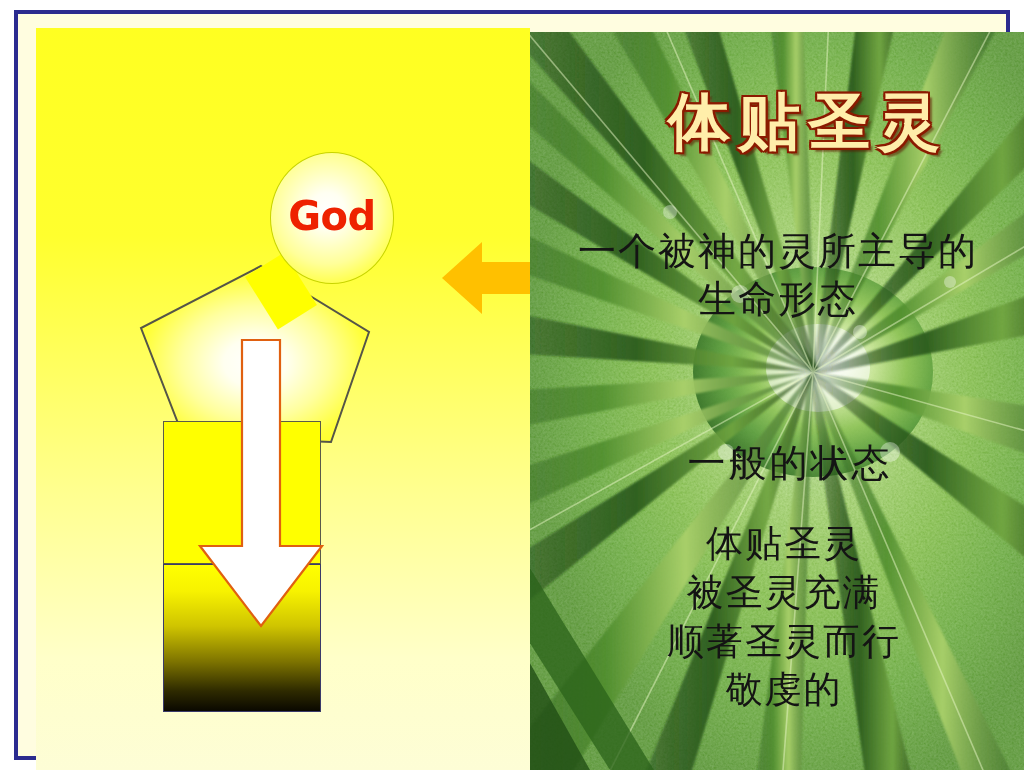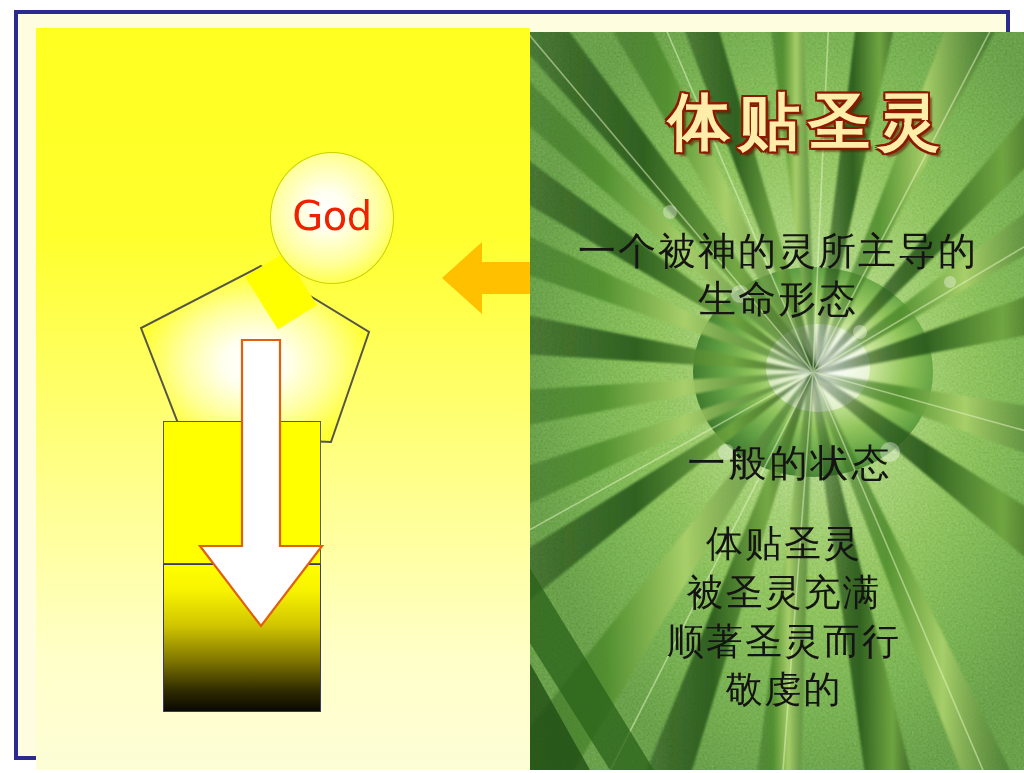--- a/index.html
+++ b/index.html
@@ -60,21 +60,21 @@
     background: radial-gradient(circle at 46% 44%, #ffffff 0%, #fffff2 18%, #ffff99 55%, #ffff33 82%, #ffff00 100%);
     border: 1.5px solid #c8d400;
     box-sizing: border-box;
     display: flex;
     align-items: center;
     justify-content: center;
   }
   .god-label {
     color: #ee2200;
     font-size: 40px;
-    font-weight: normal;
+    font-weight: bold;
     font-family: "DejaVu Sans", "Liberation Sans", sans-serif;
     letter-spacing: -0.5px;
     line-height: 1;
     transform: translateY(-2px);
   }
 
   
   .connector {
     position: absolute;
     left: 222px; top: 232px;

